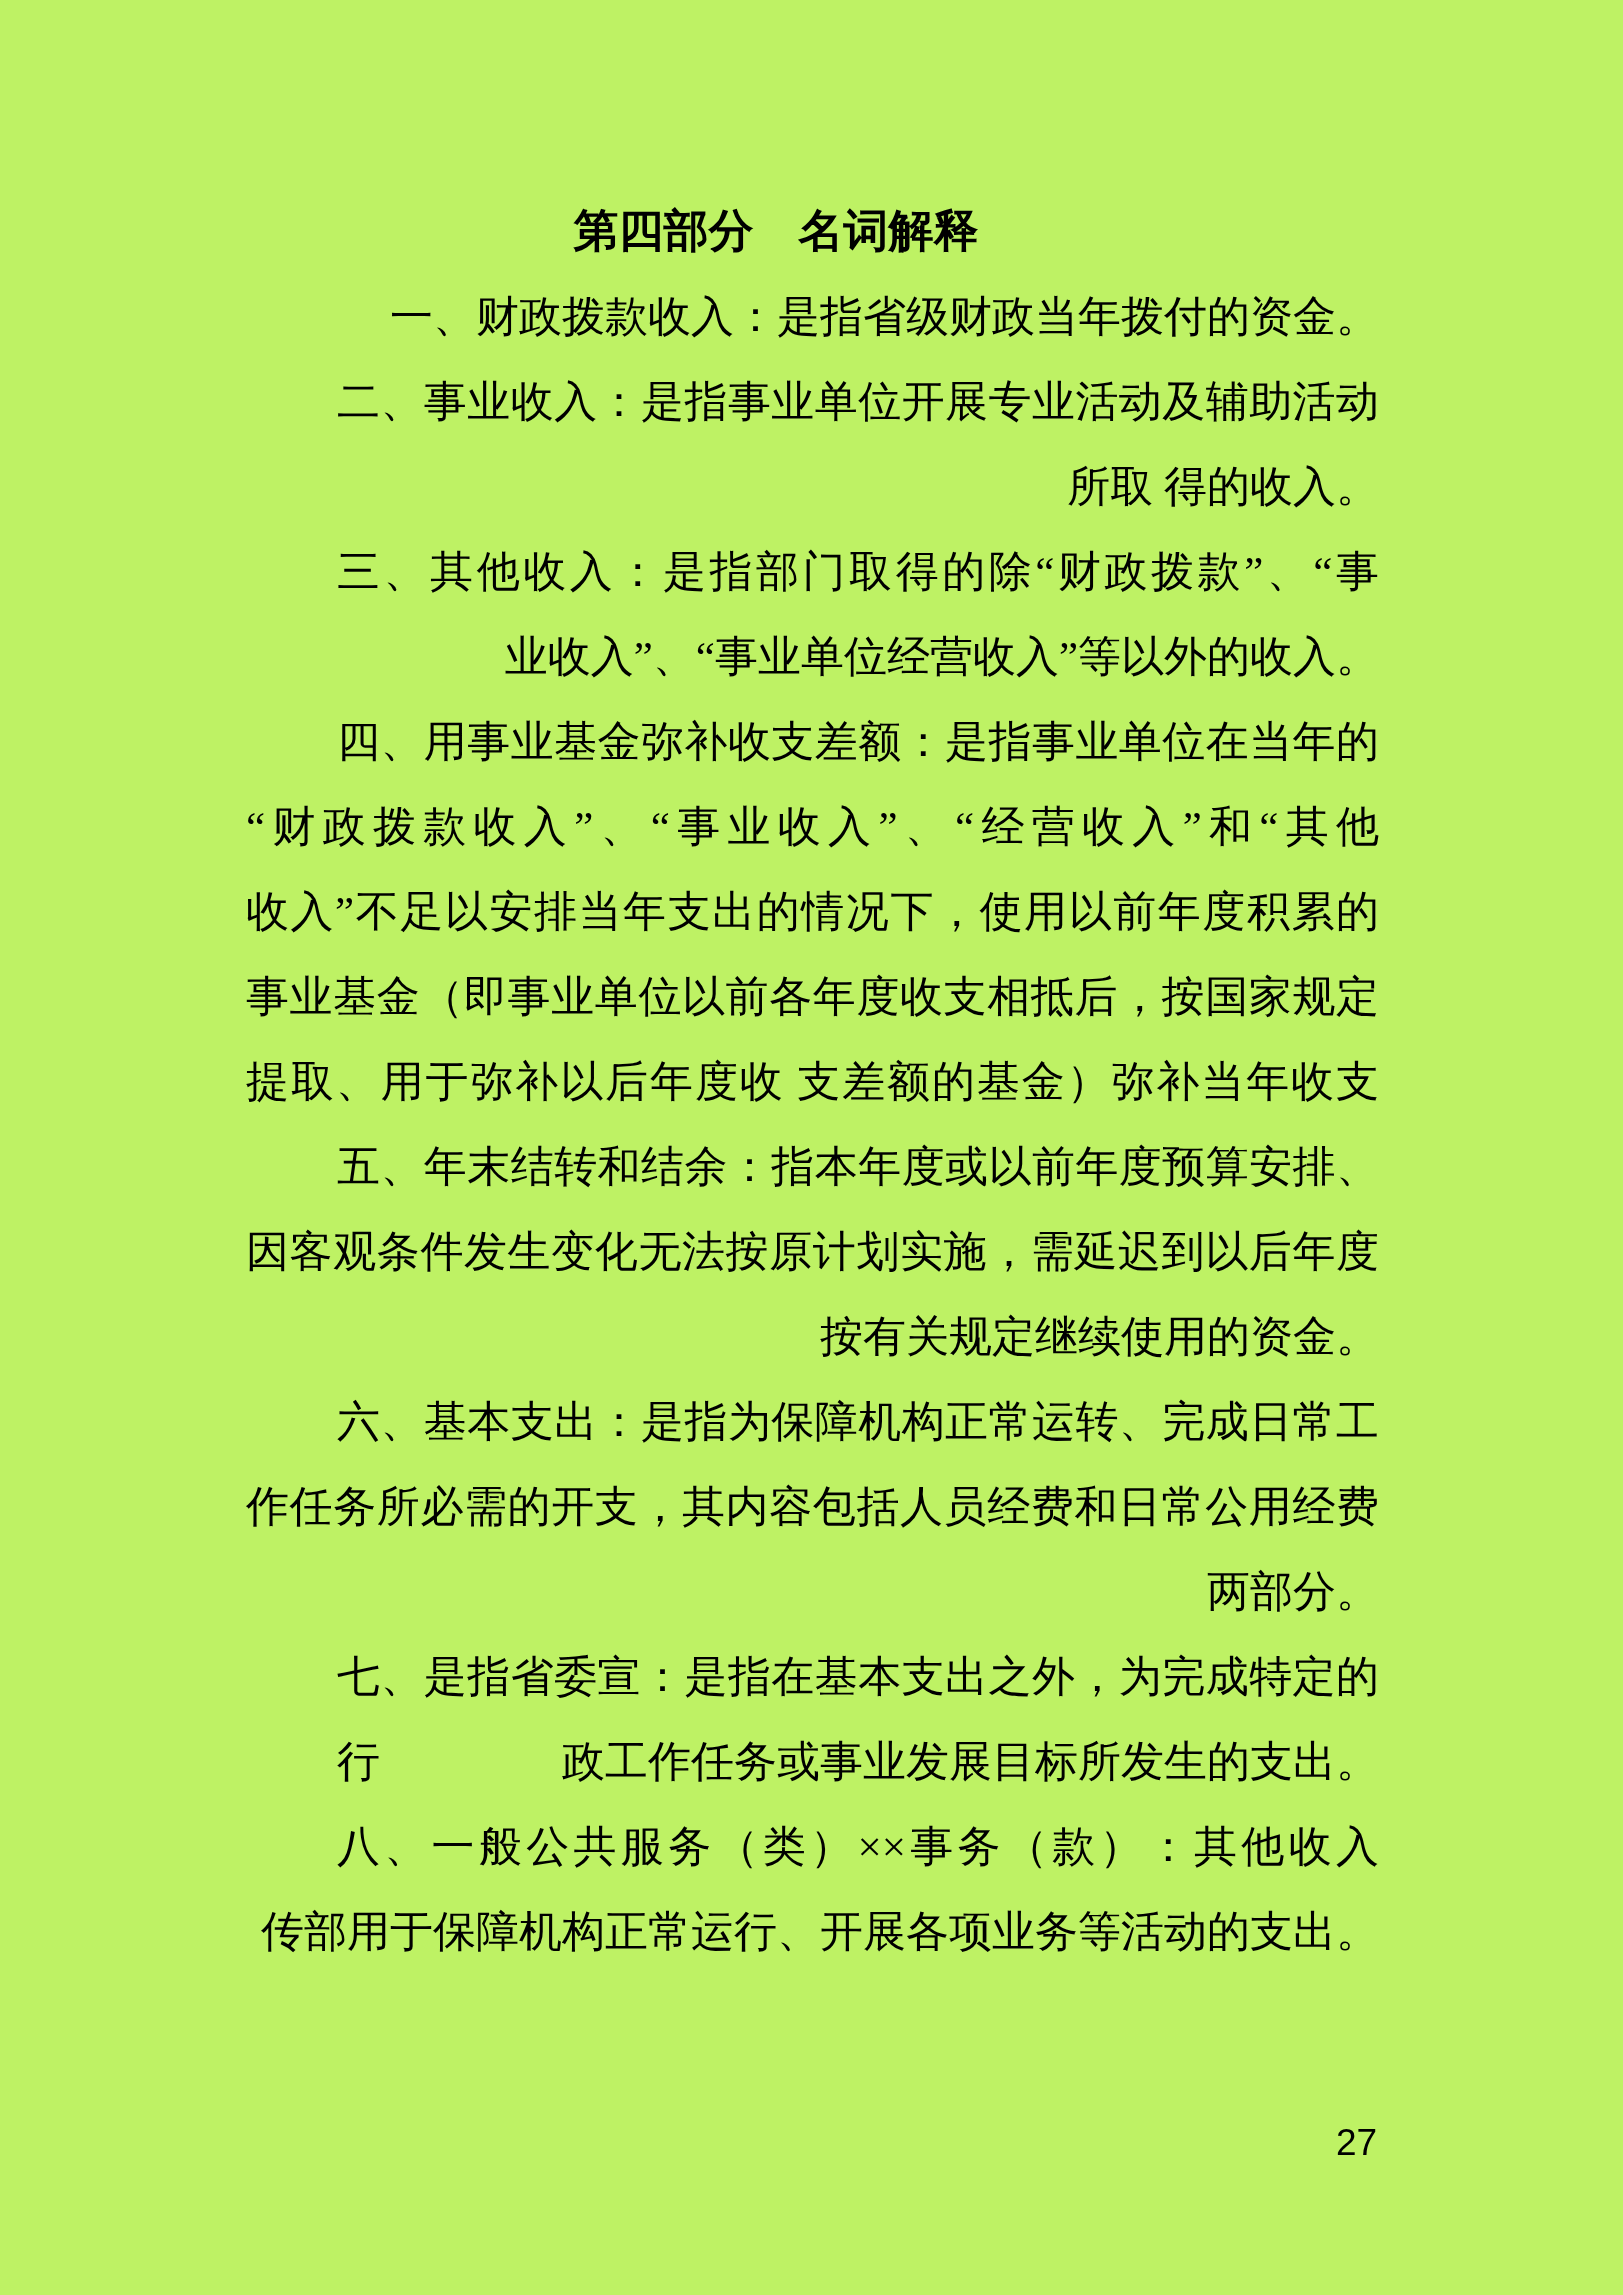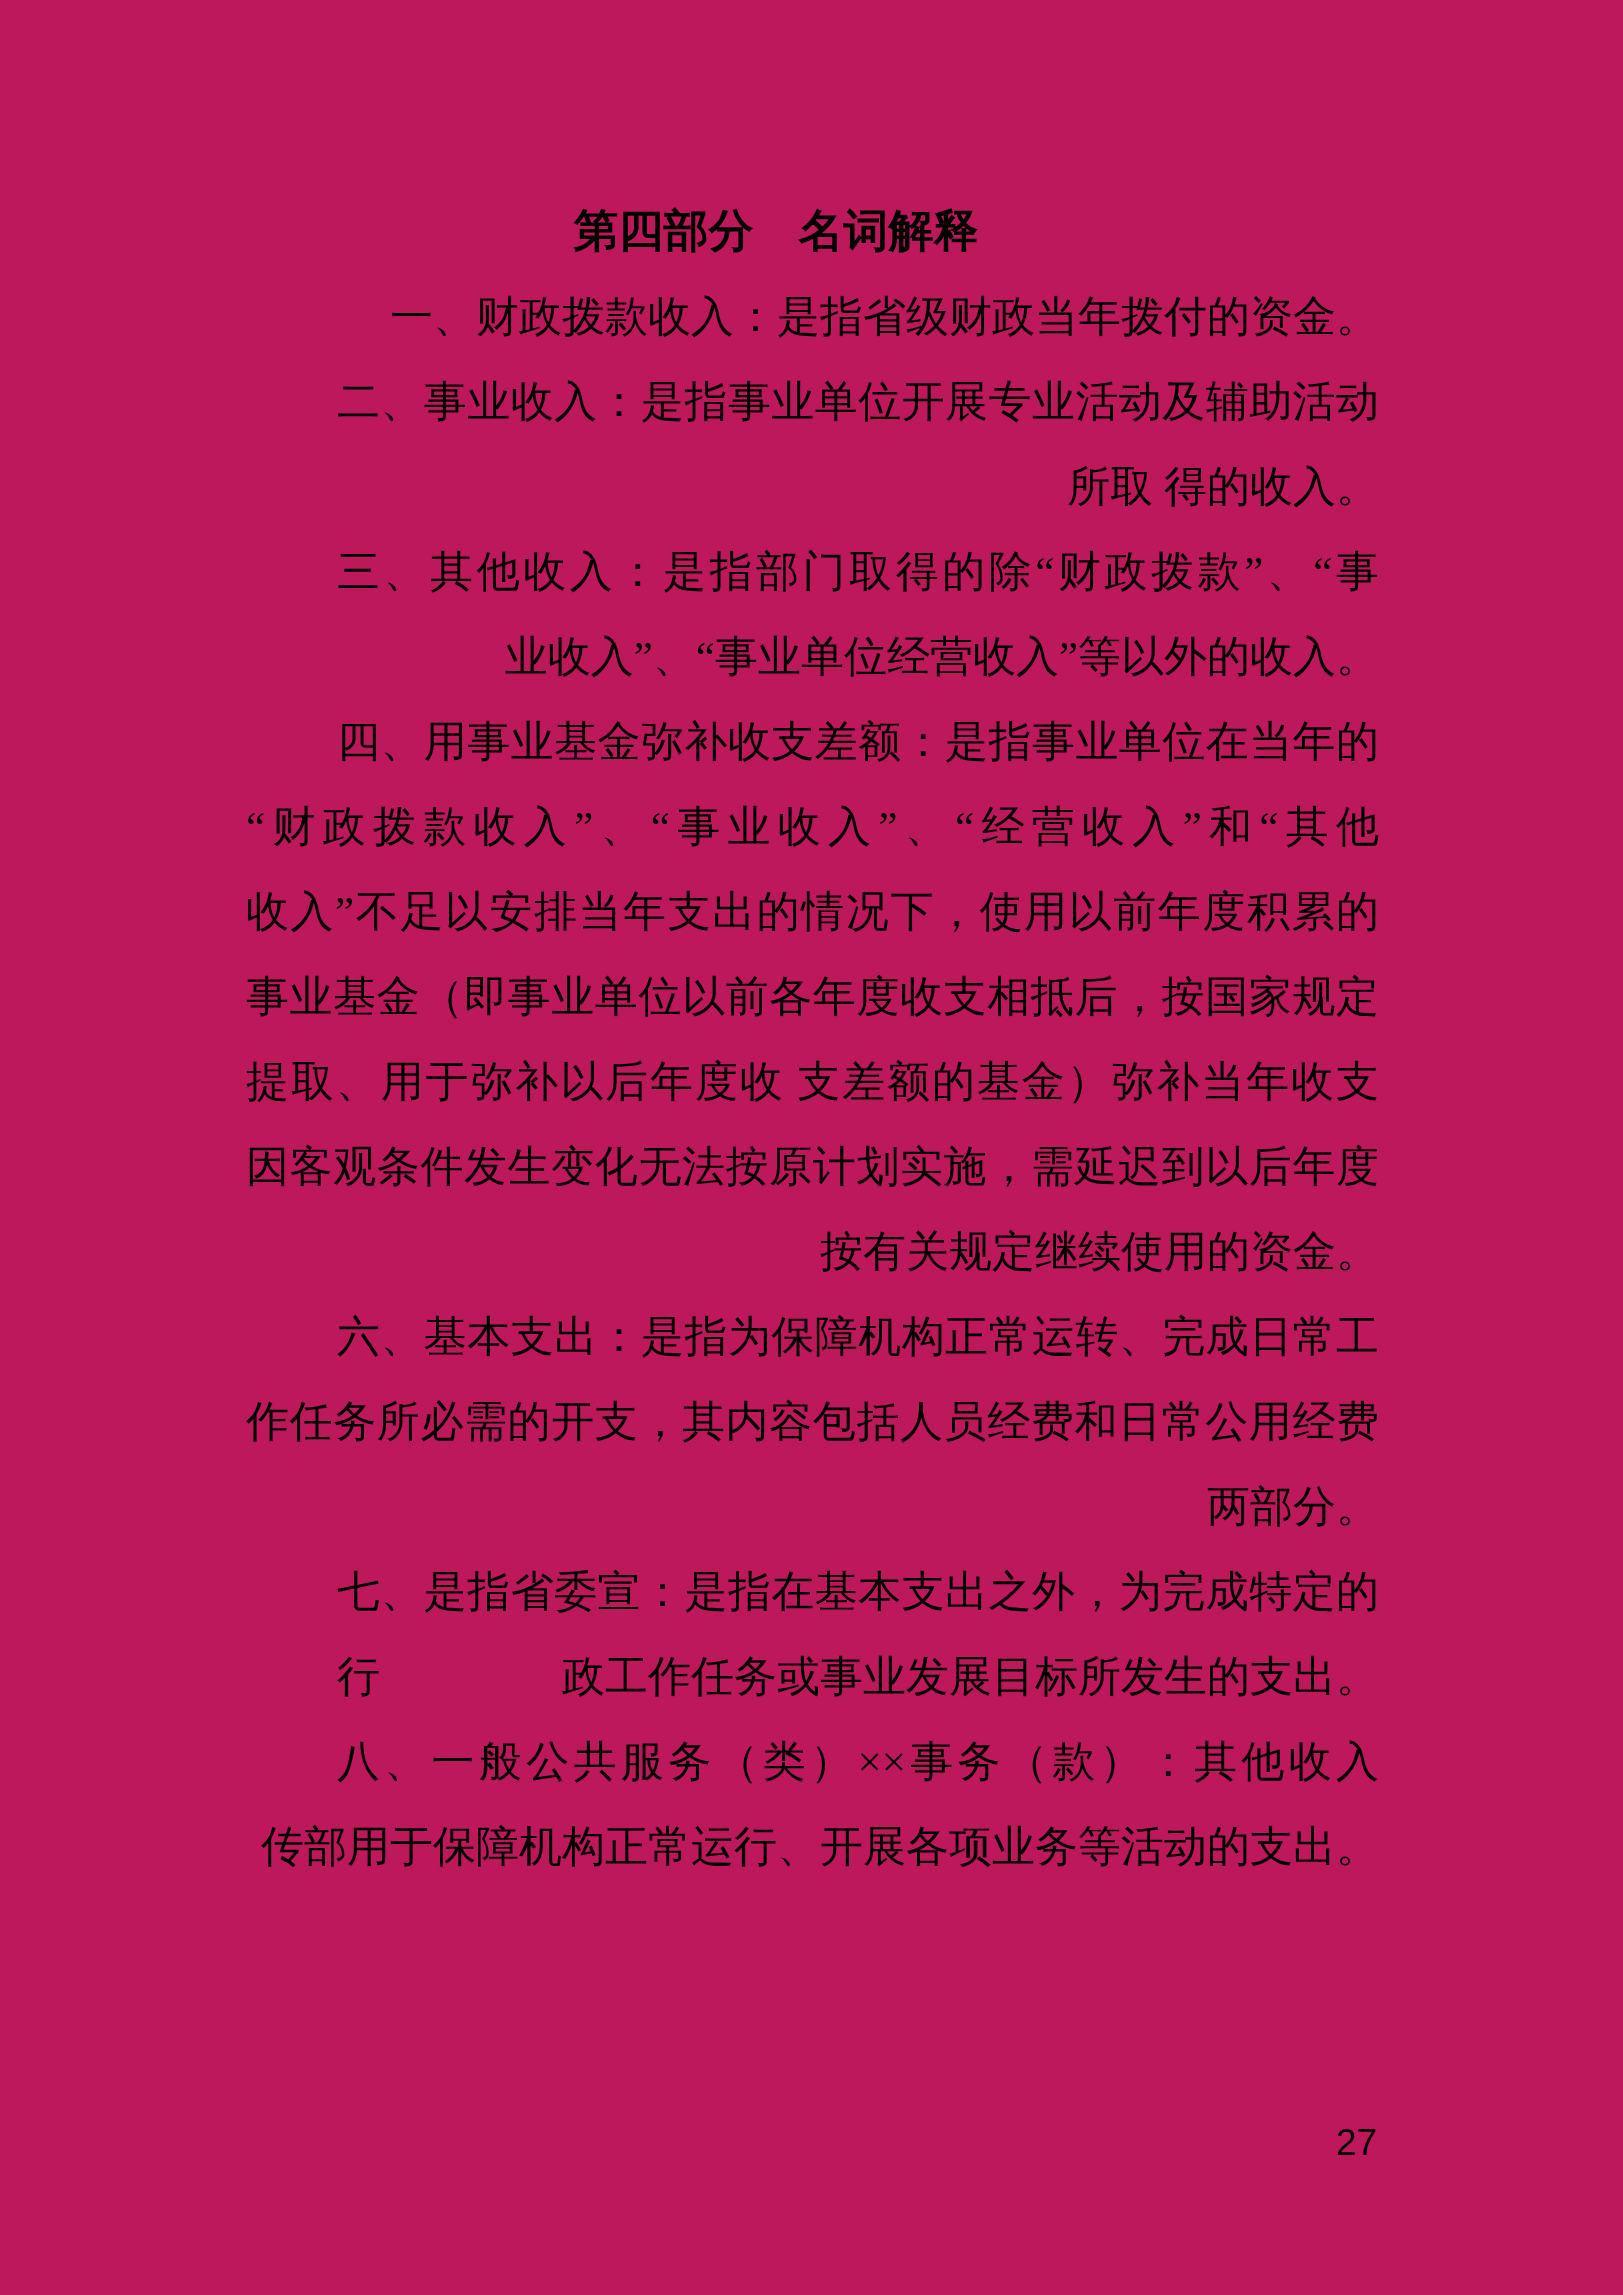--- a/index.html
+++ b/index.html
@@ -4,21 +4,21 @@
 <style>
   html, body {
     margin: 0;
     padding: 0;
     background: #ffffff;
   }
   .page {
     position: relative;
     width: 1623px;
     height: 2295px;
-    background: #be185d;
+    background: #bef264;
     color: #000000;
     font-family: "Liberation Serif", "DejaVu Serif", serif;
     overflow: hidden;
   }
   .content {
     position: absolute;
     left: 246px;
     top: 189px;
     width: 1133px;
   }
@@ -67,20 +67,21 @@
         <div class="line indent">一、财政拨款收入：是指省级财政当年拨付的资金。</div>
         <div class="line indent fill">二、事业收入：是指事业单位开展专业活动及辅助活动</div>
         <div class="line">所取 得的收入。</div>
         <div class="line indent fill">三、其他收入：是指部门取得的除“财政拨款”、“事</div>
         <div class="line">业收入”、“事业单位经营收入”等以外的收入。</div>
         <div class="line indent fill">四、用事业基金弥补收支差额：是指事业单位在当年的</div>
         <div class="line fill">“财政拨款收入”、“事业收入”、“经营收入”和“其他</div>
         <div class="line fill">收入”不足以安排当年支出的情况下，使用以前年度积累的</div>
         <div class="line fill">事业基金（即事业单位以前各年度收支相抵后，按国家规定</div>
         <div class="line fill">提取、用于弥补以后年度收 支差额的基金）弥补当年收支</div>
+        <div class="line indent fill">五、年末结转和结余：指本年度或以前年度预算安排、</div>
         <div class="line fill">因客观条件发生变化无法按原计划实施，需延迟到以后年度</div>
         <div class="line">按有关规定继续使用的资金。</div>
         <div class="line indent fill">六、基本支出：是指为保障机构正常运转、完成日常工</div>
         <div class="line fill">作任务所必需的开支，其内容包括人员经费和日常公用经费</div>
         <div class="line">两部分。</div>
         <div class="line indent fill">七、是指省委宣：是指在基本支出之外，为完成特定的行</div>
         <div class="line">政工作任务或事业发展目标所发生的支出。</div>
         <div class="line indent fill">八、一般公共服务（类）××事务（款）：其他收入</div>
         <div class="line">传部用于保障机构正常运行、开展各项业务等活动的支出。</div>
       </div>

